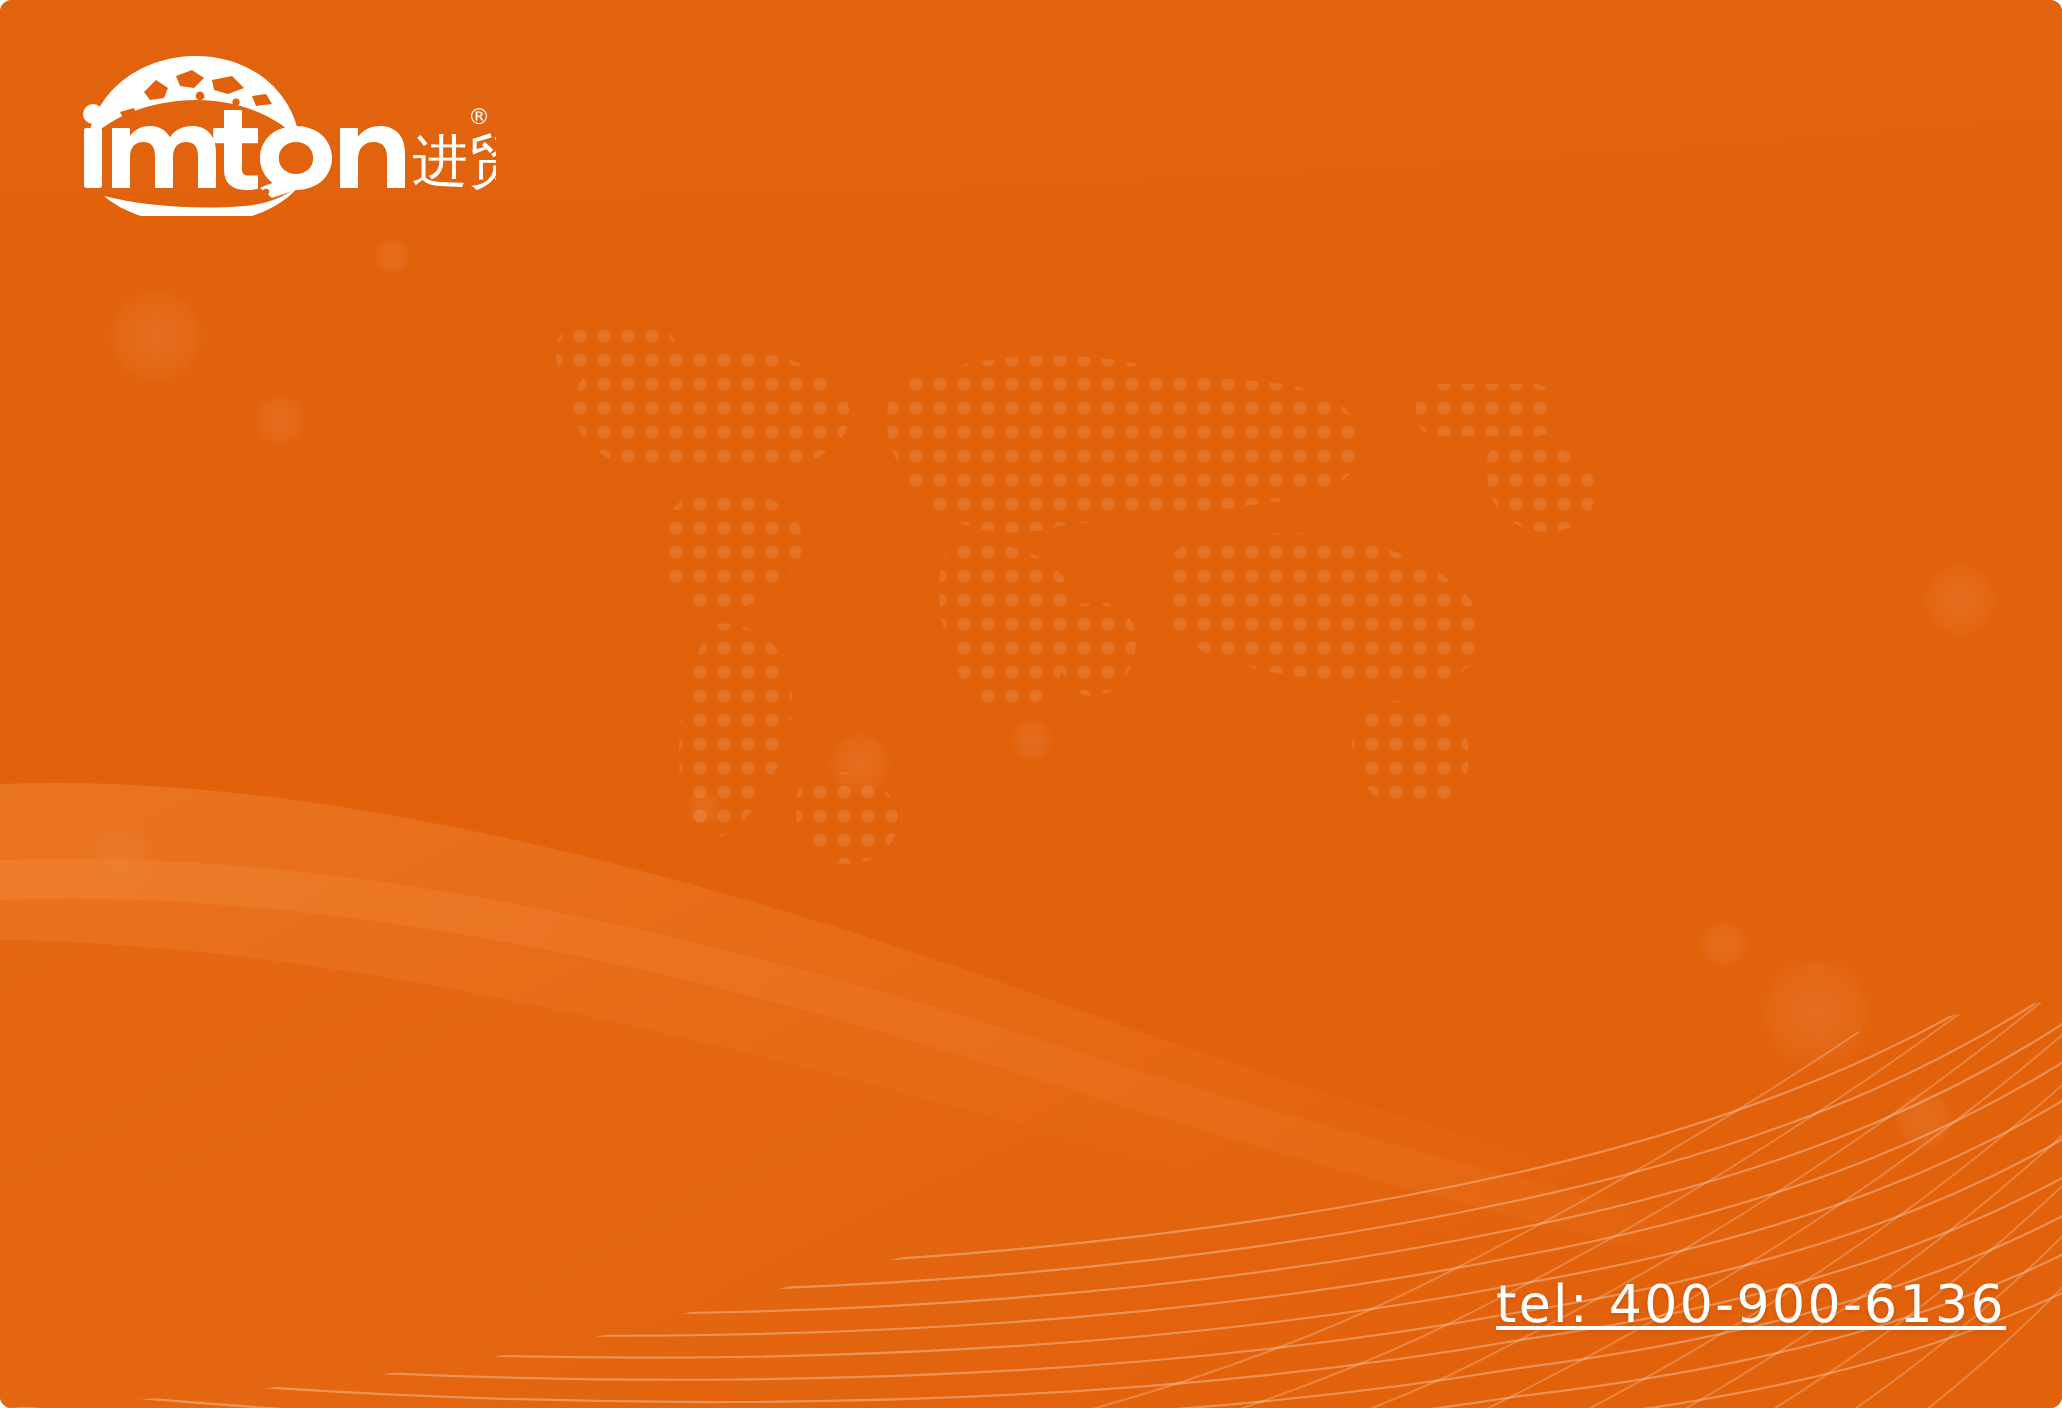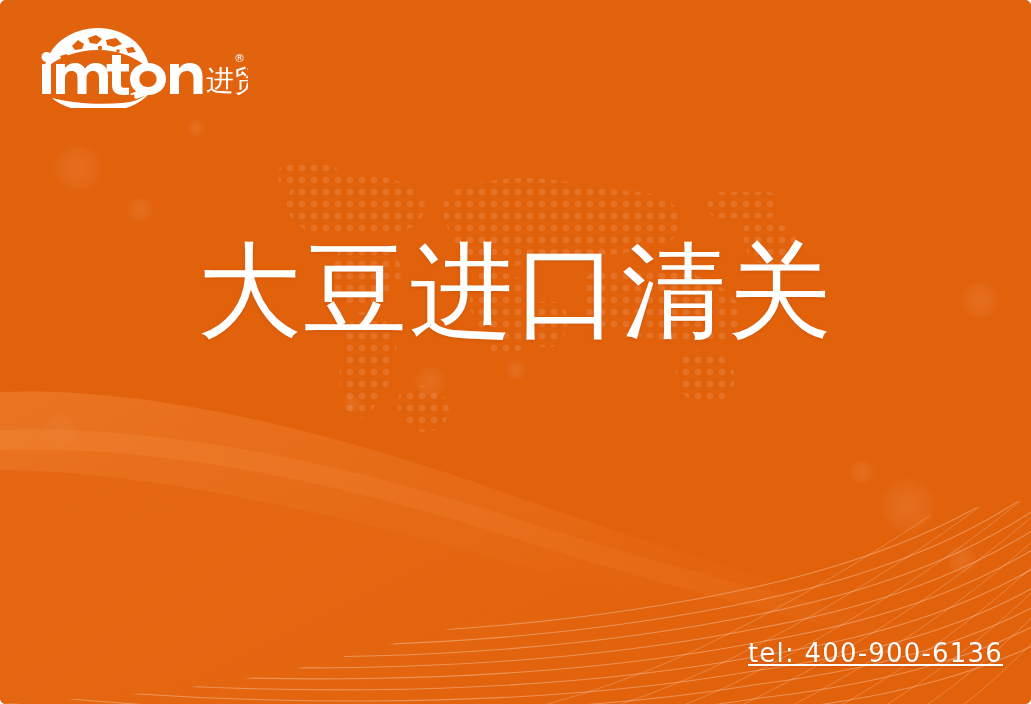--- a/index.html
+++ b/index.html
@@ -280,18 +280,17 @@
 
     <g>
       <path d="M14,72 C30,86 62,90 88,82 C100,78 108,72 112,66
                C106,72 96,76 84,77 C60,79 34,77 14,72 Z" fill="#ffffff"></path>
       <path d="M92,68 C98,65 106,63 112,64 L104,68 L110,69 L98,73 Z" fill="#ffffff"></path>
       <circle cx="95" cy="70" r="1.6" fill="#e2610b"></circle>
     </g>
   </svg>
 
   <div id="headline">
-    <span class="line line-1">大豆进口清关</span>
   </div>
 
   <div id="tel">tel: 400-900-6136</div>
 
 </div>
 
 </body></html>

